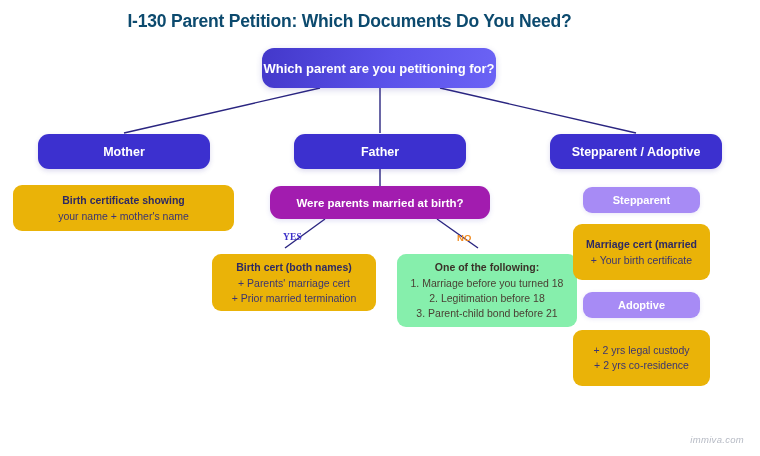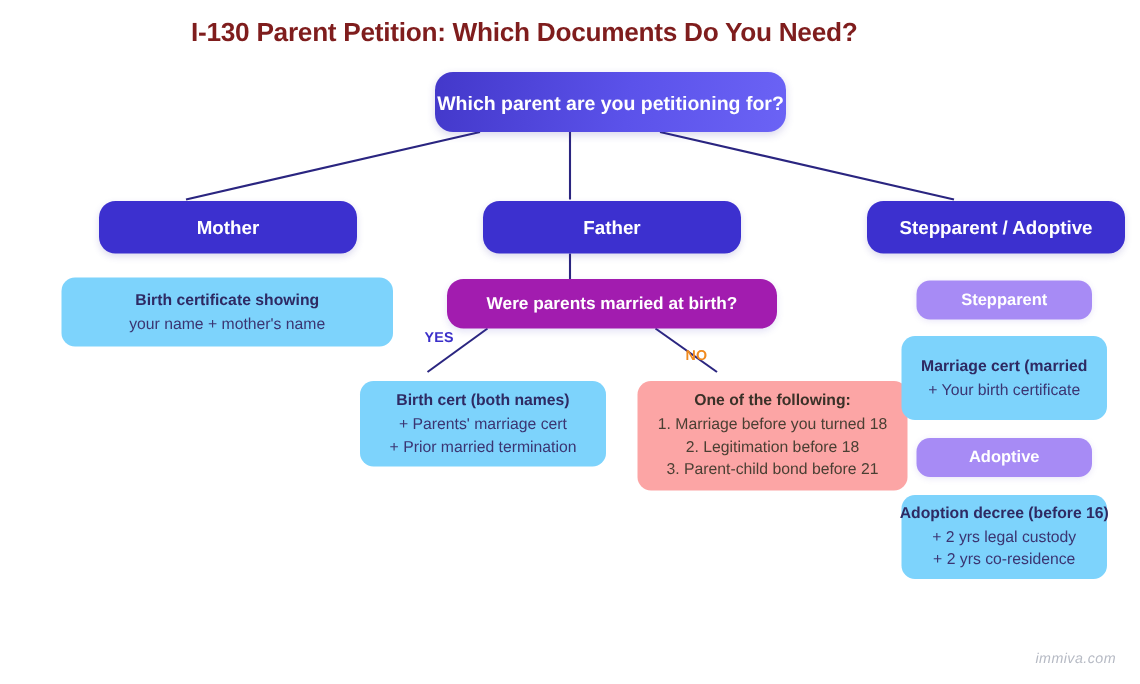--- a/index.html
+++ b/index.html
@@ -22,21 +22,21 @@
 
   
   .title {
     position: absolute;
     left: 0;
     top: 11px;
     width: 699px;
     text-align: center;
     font-size: 17.5px;
     font-weight: bold;
-    color: #7f1d1d;
+    color: #0c4a6e;
     letter-spacing: -0.2px;
   }
 
   
   #links {
     position: absolute;
     left: 0;
     top: 0;
     width: 760px;
     height: 456px;
@@ -45,21 +45,20 @@
 
   
   .node {
     position: absolute;
     box-sizing: border-box;
     display: flex;
     flex-direction: column;
     align-items: center;
     justify-content: center;
     text-align: center;
-    margin-left: 28px;
   }
 
   
   .node-root {
     background: linear-gradient(100deg, #4338ca 0%, #5b52ea 55%, #6b63f5 100%);
     border-radius: 12px;
     color: #ffffff;
     font-size: 13px;
     font-weight: bold;
     box-shadow: 0 2px 6px rgba(60, 50, 160, 0.20);
@@ -90,37 +89,37 @@
     background: #a78bf5;
     border-radius: 9px;
     color: #ffffff;
     font-size: 11px;
     font-weight: bold;
     box-shadow: 0 1px 4px rgba(120, 100, 210, 0.16);
   }
 
   
   .node-doc {
-    background: #7dd3fc;
+    background: #eab308;
     border-radius: 9px;
     color: #3b3572;
     font-size: 10.5px;
     line-height: 15px;
     padding: 7px 8px;
   }
   .node-doc .hd {
     font-weight: bold;
     color: #2e2a63;
     font-size: 10.5px;
     margin-bottom: 1px;
   }
 
   
   .node-doc-warm {
-    background: #fca5a5;
+    background: #86efac;
     border-radius: 9px;
     color: #4a3f33;
     font-size: 10.5px;
     line-height: 15px;
     padding: 7px 8px;
   }
   .node-doc-warm .hd {
     font-weight: bold;
     color: #3a3128;
     font-size: 10.5px;
@@ -212,21 +211,21 @@
   </div>
 
   <div class="node node-cat" style="left:294px; top:134px; width:172px; height:35px;">
     <span>Father</span>
   </div>
 
   <div class="node node-question" style="left:270px; top:186px; width:220px; height:33px;">
     <span>Were parents married at birth?</span>
   </div>
 
-  <div class="edge-label edge-yes" style="left:283px; top:220px;">YES</div>
+  <div class="edge-label edge-yes" style="left:283px; top:232px;font-family:Liberation Serif, serif;">YES</div>
   <div class="edge-label edge-no" style="left:457px; top:232px;">NO</div>
 
   <div class="node node-doc" style="left:212px; top:254px; width:164px; height:57px;">
     <div class="hd doc-line">Birth cert (both names)</div>
     <div class="doc-line">+ Parents' marriage cert</div>
     <div class="doc-line">+ Prior married termination</div>
   </div>
 
   <div class="node node-doc-warm" style="left:397px; top:254px; width:180px; height:73px;">
     <div class="hd doc-line">One of the following:</div>
@@ -246,21 +245,20 @@
   <div class="node node-doc" style="left:573px; top:224px; width:137px; height:56px;">
     <div class="hd doc-line">Marriage cert (married</div>
     <div class="doc-line">+ Your birth certificate</div>
   </div>
 
   <div class="node node-pill" style="left:583px; top:292px; width:117px; height:26px;">
     <span>Adoptive</span>
   </div>
 
   <div class="node node-doc" style="left:573px; top:330px; width:137px; height:56px;">
-    <div class="hd doc-line">Adoption decree (before 16)</div>
     <div class="doc-line">+ 2 yrs legal custody</div>
     <div class="doc-line">+ 2 yrs co-residence</div>
   </div>
 
 
   <div class="watermark">immiva.com</div>
 
 </div>
 
 </body></html>

